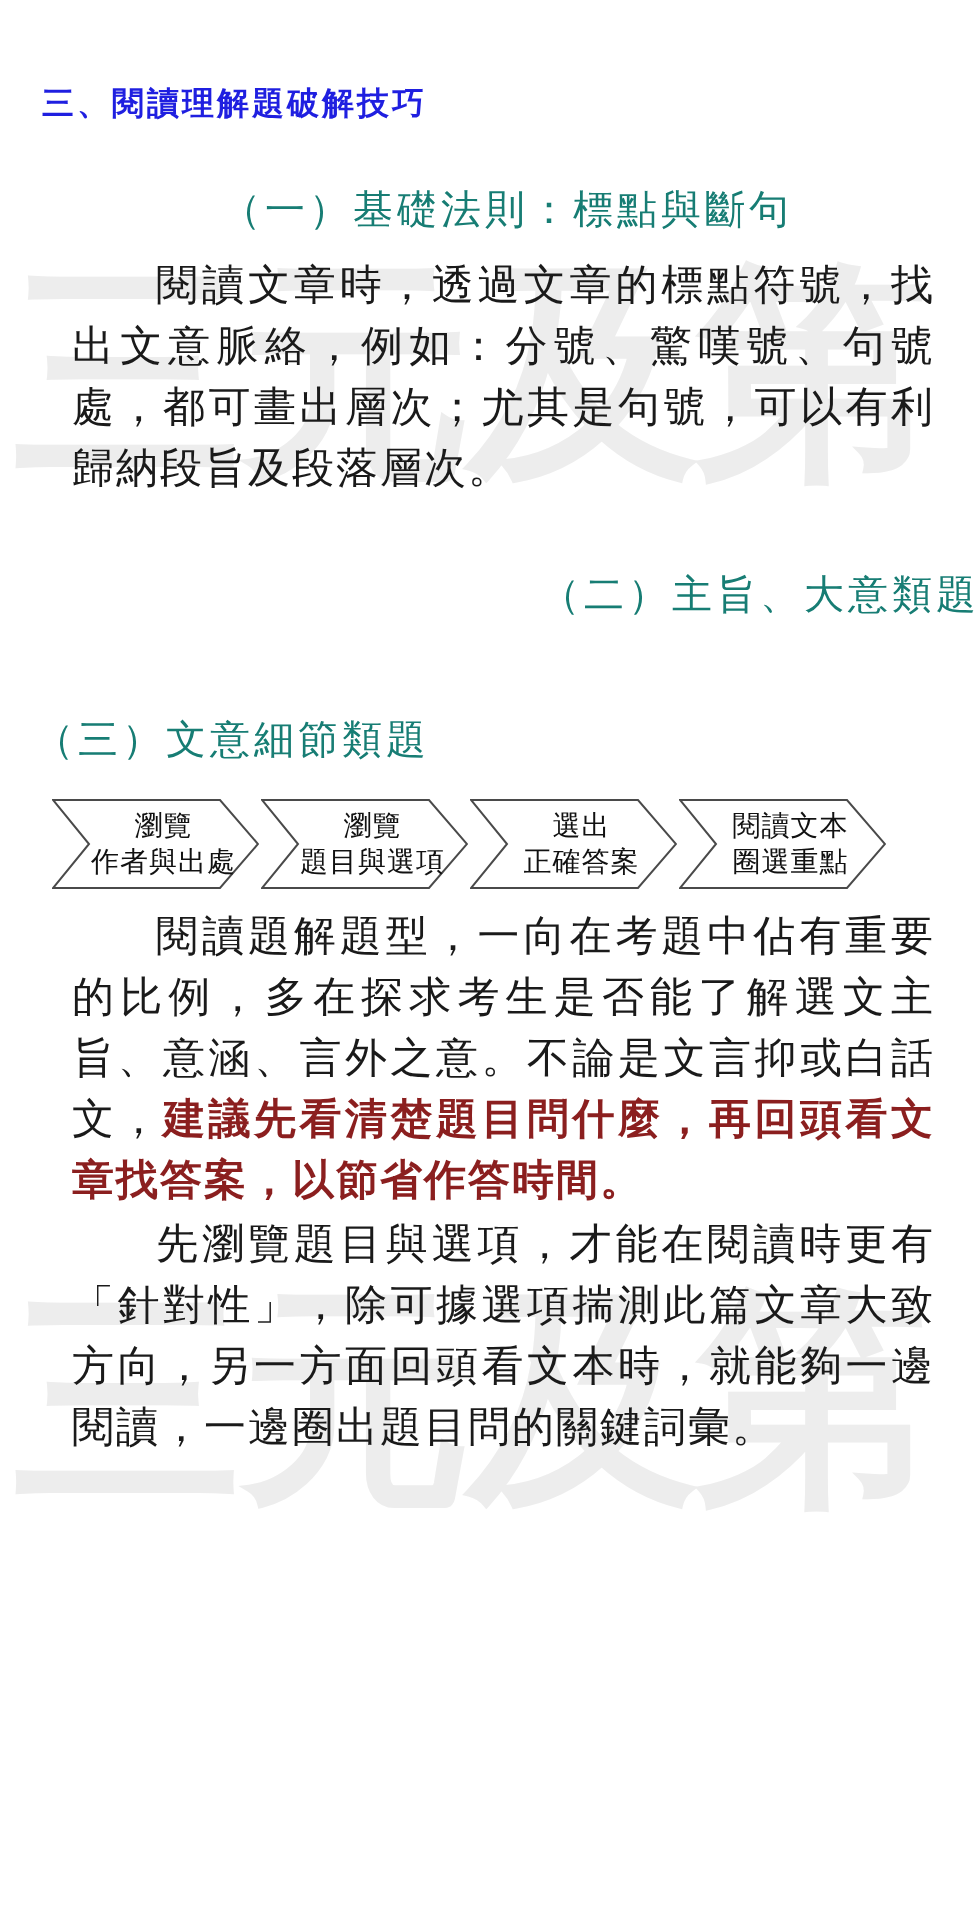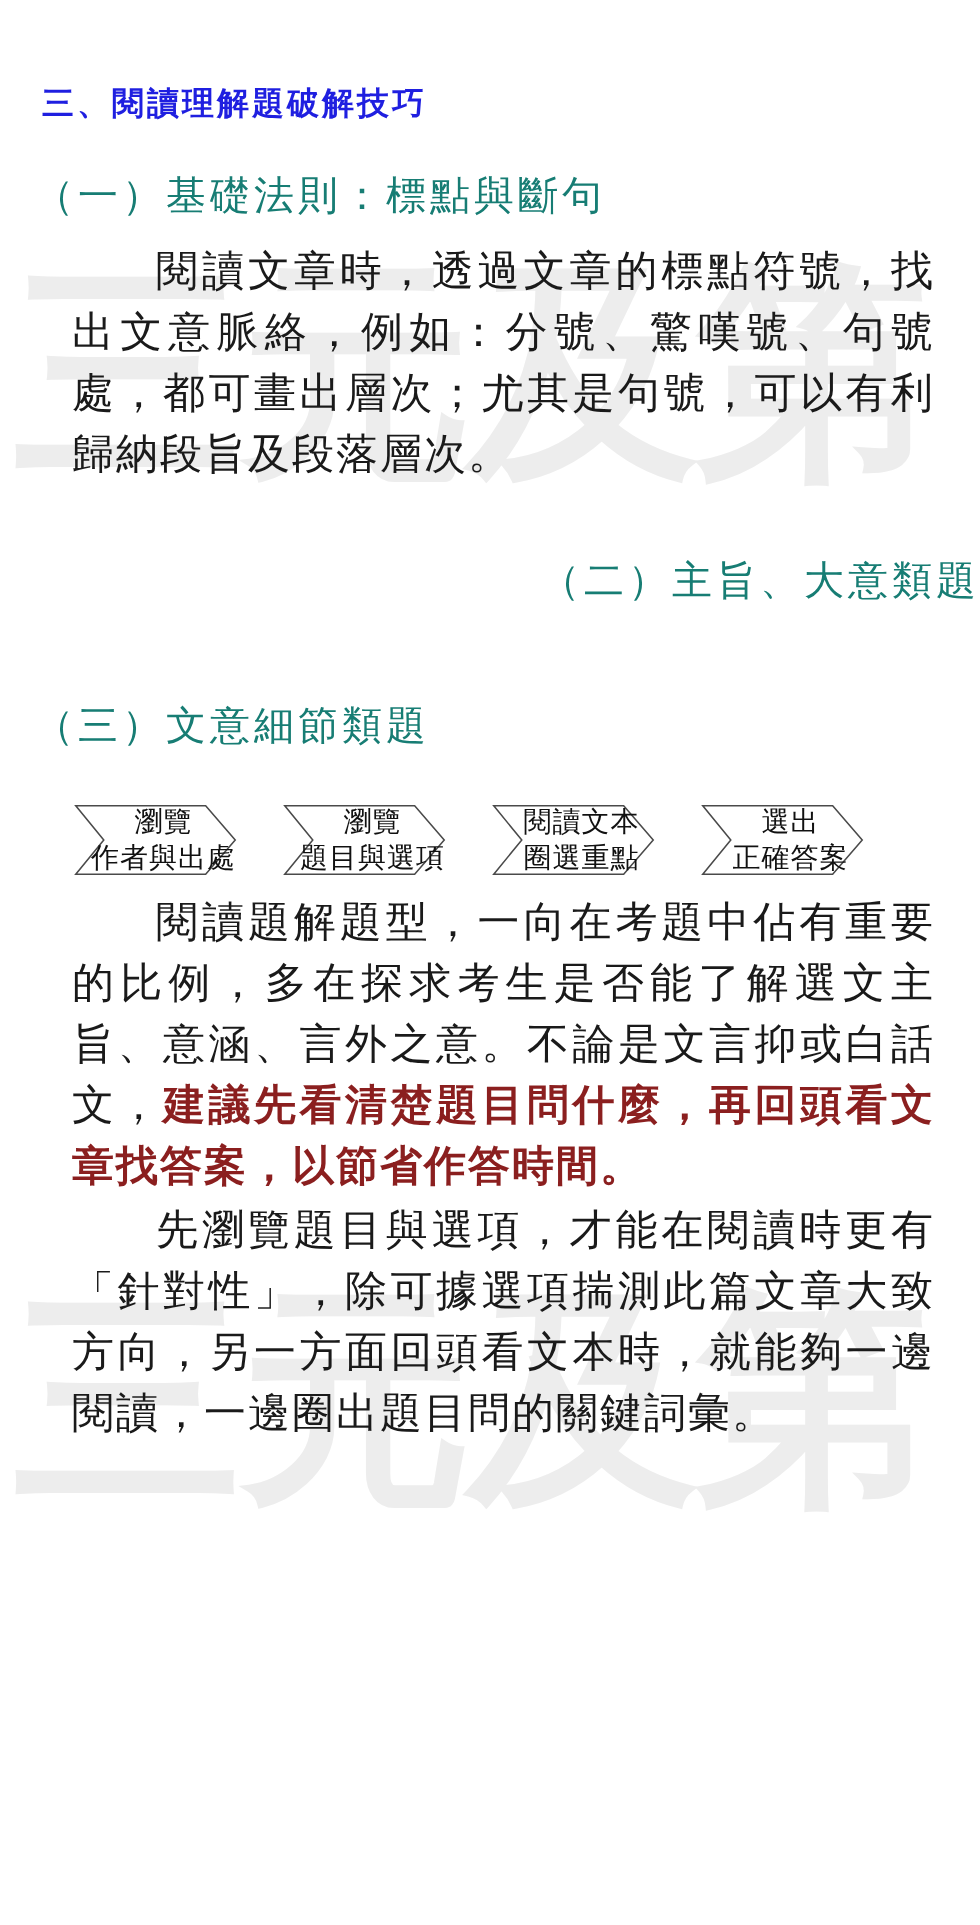--- a/index.html
+++ b/index.html
@@ -49,21 +49,21 @@
     letter-spacing:3px;
     color:var(--title-blue);
   }
   .section-heading{
     font-size:40px;
     font-weight:normal;
     letter-spacing:4px;
     color:var(--heading-teal);
     margin-left:34px;
   }
-  .sh-1{margin-top:42px;}
+  .sh-1{margin-top:56px;text-align:center;}
   .sh-2{margin-top:68px;text-align:right;}
   .sh-3{margin-top:90px;}
   .body-para{
     margin:0 45px 0 72px;
     font-size:42px;
     line-height:61px;
     letter-spacing:2px;
     color:var(--body-text);
     text-align:justify;
     text-indent:2em;
@@ -79,23 +79,22 @@
   }
   .flowchart{
     margin:32px 0 0 52px;
     display:flex;
     gap:2px;
     width:836px;
   }
   .flow-step{
     position:relative;
     width:207px;
-    height:70px;
+    height:90px;
     flex:0 0 auto;
-    margin-top:20px;
   }
   .flow-step svg{
     position:absolute;
     top:0;left:0;
     width:100%;height:100%;
     display:block;
   }
   .flow-text{
     position:absolute;
     top:0;left:0;right:0;bottom:0;
@@ -147,31 +146,31 @@
         <div class="flow-text">
           <span>瀏覽</span>
           <span>題目與選項</span>
         </div>
       </div>
       <div class="flow-step">
         <svg viewBox="0 0 207 90" aria-hidden="true">
           <polygon points="1,1 168,1 206,45 168,89 1,89 37,45" fill="none" stroke="#4a4a4a" stroke-width="2"></polygon>
         </svg>
         <div class="flow-text">
-          <span>閱讀文本</span>
-          <span>圈選重點</span>
+          <span>選出</span>
+          <span>正確答案</span>
         </div>
       </div>
       <div class="flow-step">
         <svg viewBox="0 0 207 90" aria-hidden="true">
           <polygon points="1,1 168,1 206,45 168,89 1,89 37,45" fill="none" stroke="#4a4a4a" stroke-width="2"></polygon>
         </svg>
         <div class="flow-text">
-          <span>選出</span>
-          <span>正確答案</span>
+          <span>閱讀文本</span>
+          <span>圈選重點</span>
         </div>
       </div>
     </div>
 
     <p class="body-para p-4"><span>閱讀題解題型，一向在考題中佔有重要的比例，多在探求考生是否能了解選文主旨、意涵、言外之意。不論是文言抑或白話文，</span><span class="emphasis">建議先看清楚題目問什麼，再回頭看文章找答案，以節省作答時間。</span></p>
 
     <p class="body-para p-5">先瀏覽題目與選項，才能在閱讀時更有「針對性」，除可據選項揣測此篇文章大致方向，另一方面回頭看文本時，就能夠一邊閱讀，一邊圈出題目問的關鍵詞彙。</p>
 
   </div>
 </div>

